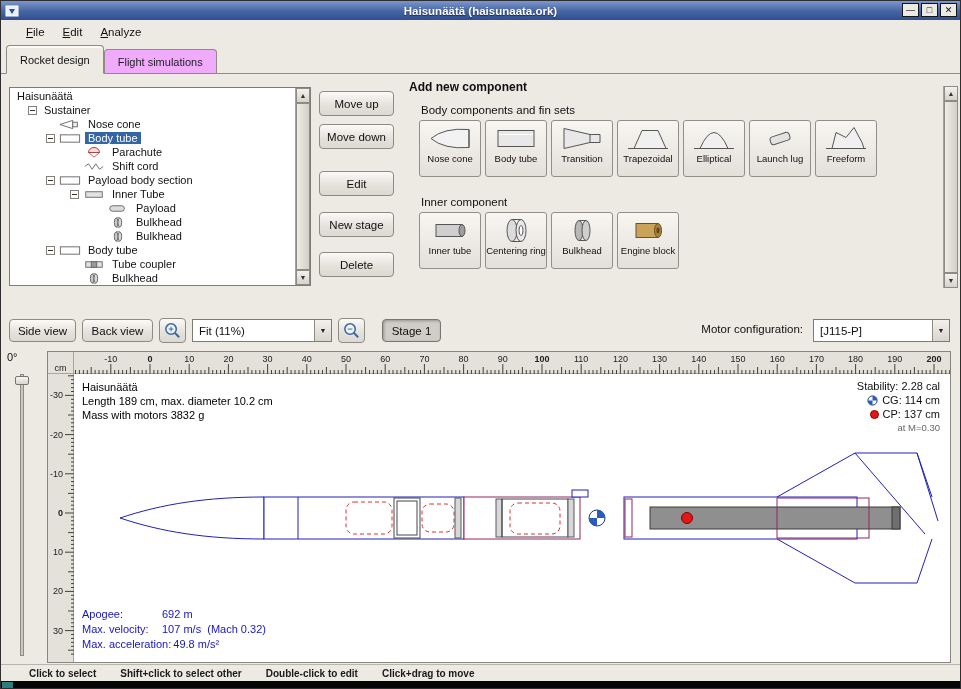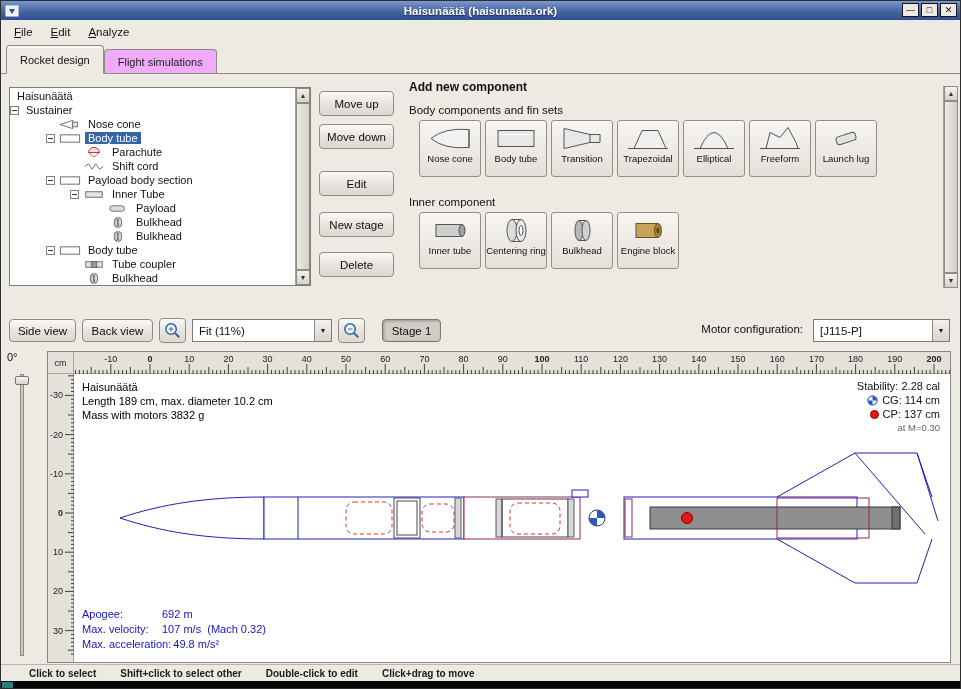--- a/index.html
+++ b/index.html
@@ -14,41 +14,41 @@
               background:linear-gradient(180deg,#7b97d0 0%,#46649f 55%,#2e4f93 100%);
               display:flex; align-items:center; }
   .titlebar .title { position:absolute; left:0; right:0; text-align:center;
               color:#fff; font-weight:bold; font-size:11.5px; text-shadow:0 1px 1px #18284c; }
   .appicon { position:relative; margin-left:4px; width:14px; height:12px; z-index:2; }
   .winbtns { position:absolute; right:3px; top:2px; display:flex; gap:2px; z-index:2; }
   .winbtn { width:17px; height:14px; background:#edeae4; border:1px solid #15151c;
             display:flex; align-items:center; justify-content:center; font-size:9px; line-height:1; color:#111; }
 
   
-  .menubar { position:absolute; left:0; top:19px; right:0; height:23px; display:flex; align-items:center; padding-left:4px; }
+  .menubar { position:absolute; left:0; top:19px; right:0; height:23px; display:flex; align-items:center; padding-left:16px; }
   .menu-item { display:inline-block; padding:3px 9px; font-size:11.5px; }
   .menu-item::first-letter { text-decoration:underline; }
 
   
   .tabbar { position:absolute; left:0; top:42px; right:0; height:31px; border-bottom:1px solid #8e8a84;
             display:flex; align-items:flex-end; padding-left:5px; }
   .tab { font-size:11px; padding:0 13px; display:flex; align-items:center; justify-content:center;
          border:1px solid #8e8a84; border-radius:4px 4px 0 0; }
   .tab.active { height:29px; background:#edeae4; border-bottom:1px solid #edeae4; margin-bottom:-1px; z-index:3;
                 box-shadow:inset 0 2px 0 #fbfaf7; }
   .tab.inactive { height:24px; background:#f0abfc; border-bottom:none; color:#222; }
 
   
   .design-pane { position:absolute; left:0; top:73px; right:0; height:240px; background:#edeae4; }
 
   .tree-panel { position:absolute; left:8px; top:13px; width:302px; height:199px; background:#fff;
                 border:1px solid #7f7b75; overflow:hidden; }
   .tree-rows { position:absolute; left:0; top:1px; right:15px; }
   .trow { display:flex; align-items:center; height:14px; font-size:11px; white-space:nowrap; }
-  .pl0{padding-left:4px;} .pl1{} .pl2{padding-left:36px;} .pl3{padding-left:60px;} .pl4{padding-left:84px;}
+  .pl0{padding-left:4px;} .pl1{padding-left:18px;} .pl2{padding-left:36px;} .pl3{padding-left:60px;} .pl4{padding-left:84px;}
   .exp { width:9px; height:9px; border:1px solid #848078; background:#fdfdfd; margin-right:4px; flex:none;
          display:inline-flex; align-items:center; justify-content:center; }
   .exp::before { content:""; width:5px; height:1px; background:#333; }
   .exp-sp { width:13px; flex:none; }
   .ticon { width:22px; height:11px; margin-right:4px; flex:none; }
   .tlabel { padding:0 3px; }
   .tlabel.sel { background:#3465a4; color:#fff; }
 
   .vscroll { position:absolute; width:15px; background:#dcd8d2; border-left:1px solid #a5a19b; }
   .vscroll .sarrow { position:absolute; left:0; right:0; height:15px; background:linear-gradient(#f4f1ec,#d6d2cc);
@@ -60,21 +60,21 @@
   .tree-scroll { right:0; top:0; bottom:0; }
   .add-scroll { right:2px; top:12px; height:202px; }
 
   .btn { background:linear-gradient(#fbfaf7,#e4e0da 60%,#dcd8d2); border:1px solid #8e8a84; border-radius:4px;
          font-size:11.5px; color:#111; display:flex; align-items:center; justify-content:center; }
   .btn.pressed { background:#d0ccc6; border-color:#7a766f; box-shadow:inset 1px 1px 3px rgba(0,0,0,.28); }
   .actbtn { position:absolute; left:318px; width:75px; height:25px; }
 
   .add-panel { position:absolute; left:400px; top:0; right:0; height:240px; }
   .add-title { position:absolute; left:8px; top:6px; font-size:12px; font-weight:bold; }
-  .group-label { position:absolute; left:8px; font-size:11.5px; }
+  .group-label { position:absolute; left:20px; font-size:11.5px; }
   .comp-row { position:absolute; left:18px; display:flex; gap:4px; }
   .comp-btn { width:62px; height:57px; display:flex; flex-direction:column; align-items:center;
               padding-top:3px; background:linear-gradient(#f8f6f2,#e3dfd9); border:1px solid #928e88; border-radius:3px; }
   .comp-btn .cicon { width:44px; height:29px; flex:none; }
   .comp-btn .clabel { font-size:9.5px; line-height:10px; text-align:center; margin-top:1px; }
 
   
   .view-toolbar { position:absolute; left:0; top:313px; right:0; height:34px;padding-left:23px; }
   .combo { position:absolute; background:#fff; border:1px solid #7e7a74; display:flex; align-items:stretch; font-size:11.5px; }
   .combo .val { flex:1; display:flex; align-items:center; padding:0 6px; white-space:nowrap; overflow:hidden; }
@@ -86,21 +86,21 @@
   
   .figure-area { position:absolute; left:0; top:347px; right:0; height:316px; }
   .rotation-label { position:absolute; left:6px; top:3px; font-size:11px; }
   .rot-slider { position:absolute; left:14px; top:26px; width:14px; height:282px; }
   .rot-track { position:absolute; left:5px; top:0; bottom:0; width:4px; background:#cbc7c1; border:1px solid #8e8a84; }
   .rot-handle { position:absolute; left:0; top:2px; width:14px; height:9px;
                 background:linear-gradient(#f6f4f0,#d8d4ce); border:1px solid #77736d; border-radius:2px; }
   .figure-wrap { position:absolute; left:46px; top:3px; width:904px; height:312px; border:1px solid #89857f; background:#fff; }
   .ruler-corner { position:absolute; left:0; top:0; width:26px; height:22px; background:#e4e0da;
                   border-right:1px solid #a9a59f; border-bottom:1px solid #a9a59f;
-                  font-size:9px; display:flex; align-items:center; justify-content:center; color:#222; }
+                  font-size:9px; display:flex; align-items:flex-end; justify-content:center; color:#222; }
   .h-ruler { position:absolute; left:26px; top:0; right:0; height:22px; background:#e4e0da; border-bottom:1px solid #a9a59f; }
   .v-ruler { position:absolute; left:0; top:22px; width:26px; bottom:0; background:#e4e0da; border-right:1px solid #a9a59f; }
   .canvas { position:absolute; left:26px; top:22px; width:876px; height:288px; background:#fff; overflow:hidden; }
   svg text { font-family:"Liberation Sans","DejaVu Sans",sans-serif; fill:#222; }
 
   .info { position:absolute; left:8px; top:6px; font-size:11px; line-height:14px; color:#000; }
   .stab { position:absolute; right:10px; top:5px; font-size:11px; line-height:14px; }
   .strow { display:flex; justify-content:flex-end; align-items:center; gap:4px; }
   .strow .mini { width:11px; height:11px; flex:none; }
   .cpdot { width:9px; height:9px; border-radius:50%; background:#e01818; border:1px solid #8a0000; flex:none; }
@@ -373,29 +373,29 @@
             <span class="clabel">Trapezoidal</span>
           </div>
         <div class="comp-btn">
             <svg class="cicon">
               <use href="#pal-ellip"></use>
             </svg>
             <span class="clabel">Elliptical</span>
           </div>
         <div class="comp-btn">
             <svg class="cicon">
+              <use href="#pal-lug"></use>
+            </svg>
+            <span class="clabel">Launch lug</span>
+          </div>
+        <div class="comp-btn">
+            <svg class="cicon">
               <use href="#pal-free"></use>
             </svg>
             <span class="clabel">Freeform</span>
-          </div>
-        <div class="comp-btn">
-            <svg class="cicon">
-              <use href="#pal-lug"></use>
-            </svg>
-            <span class="clabel">Launch lug</span>
           </div>
       </div>
       <div class="group-label" style="top:122px">Inner component</div>
       <div class="comp-row" style="top:138px">
         <div class="comp-btn">
             <svg class="cicon">
               <use href="#pal-inner"></use>
             </svg>
             <span class="clabel">Inner tube</span>
           </div>

